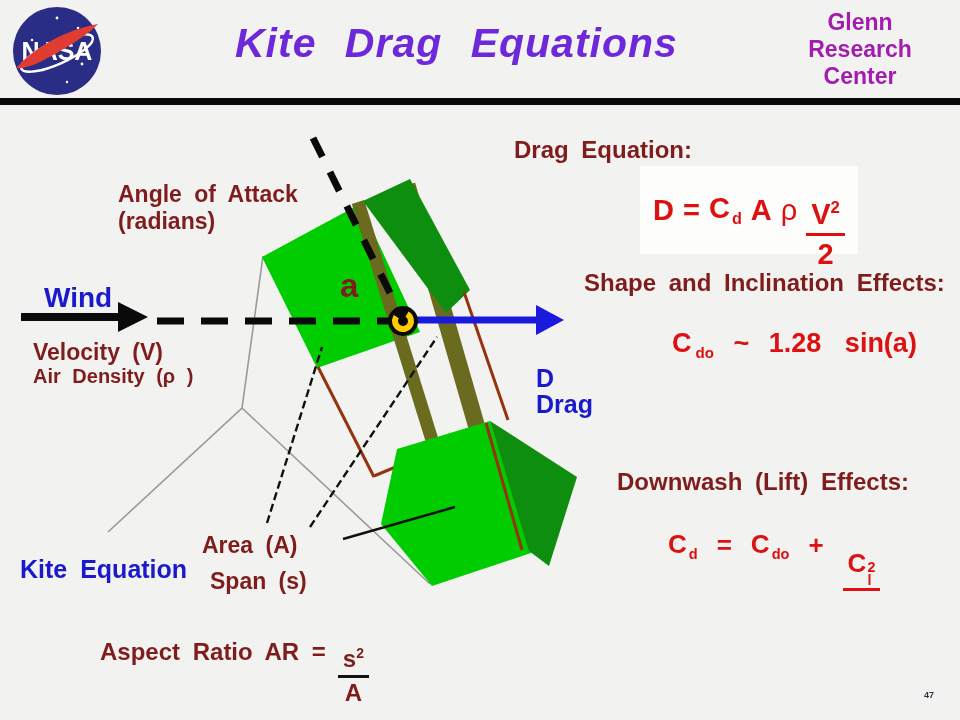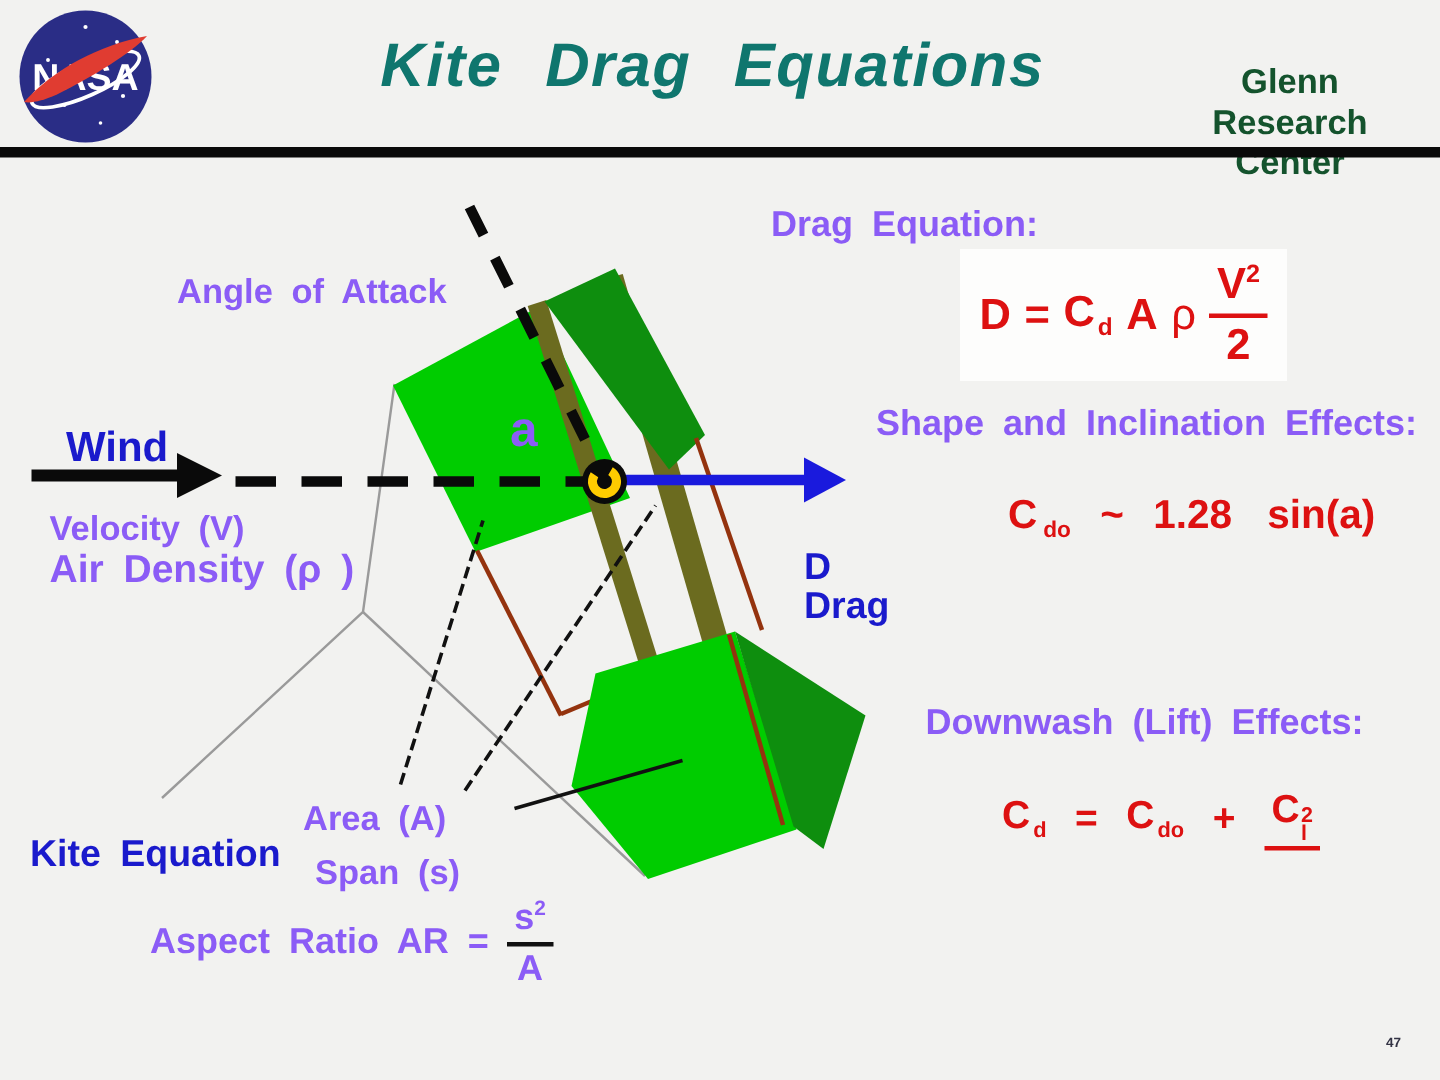--- a/index.html
+++ b/index.html
@@ -1,34 +1,34 @@
 <!DOCTYPE html>
 <html><head>
 <meta charset="utf-8">
 <style>
   html,body{margin:0;padding:0;width:960px;height:720px;overflow:hidden;
     font-family:"Liberation Sans","DejaVu Sans",sans-serif;background:#f2f2f0;}
   .slide{position:relative;width:960px;height:720px;background:#f2f2f0;}
   svg.diagram{position:absolute;left:0;top:0;z-index:1;}
-  .lbl{position:absolute;z-index:2;font-weight:bold;color:#8b5cf6;line-height:1.12;word-spacing:6px;}
+  .lbl{position:absolute;z-index:2;font-weight:bold;color:#7f1d1d;line-height:1.12;word-spacing:6px;}
   .ctr{text-align:left;}
   .blue{color:#1a1acc;}
   .red{color:#dd1111;}
-  .title{position:absolute;z-index:2;left:235px;top:20px;width:480px;text-align:center;
-    font-size:41px;font-weight:bold;font-style:italic;color:#0f766e;word-spacing:16px;letter-spacing:1px;}
+  .title{position:absolute;z-index:2;left:235px;top:20px;width:480px;
+    font-size:41px;font-weight:bold;font-style:italic;color:#6d28d9;word-spacing:16px;letter-spacing:1px;}
   .org{position:absolute;z-index:2;left:782px;top:9px;width:156px;text-align:center;
-    font-size:23px;font-weight:bold;color:#14532d;line-height:27px;margin-top:32px;}
+    font-size:23px;font-weight:bold;color:#a21caf;line-height:27px;}
   .rule{position:absolute;z-index:2;left:0;top:98px;width:960px;height:7px;background:#0a0a0a;}
   .eqbox{position:absolute;z-index:2;left:640px;top:166px;width:218px;height:88px;background:#fdfdfc;
     display:flex;align-items:center;justify-content:center;}
   .eqrow{display:inline-flex;align-items:center;font-weight:bold;color:#dd1111;}
   .eqrow .tok{display:inline-block;}
   .eqrow sub{font-size:0.56em;margin-left:2px;}
   .frac{display:inline-flex;flex-direction:column;align-items:center;}
-  .frac .num{border-bottom:3px solid #dd1111;padding:0 5px 2px;}
+  .frac .num{border-bottom:3px solid #dd1111;padding:0 5px 2px;margin-top:48px;}
   .frac .den{padding-top:2px;}
   .frac.black .num{border-bottom:3px solid #111;}
   .stk{display:inline-flex;flex-direction:column;align-items:flex-start;line-height:0.85;
     font-size:0.55em;margin-left:1px;}
   .supsm{font-size:0.58em;vertical-align:super;}
   .pagenum{position:absolute;z-index:2;left:924px;top:690px;font-size:9px;color:#334;font-weight:bold;}
 </style>
 </head>
 <body>
 
@@ -96,24 +96,25 @@
       <polygon points="536,305 536,335 564,320" fill="#1a1add"></polygon>
     </g>
 
     <g>
       <circle cx="403" cy="321" r="15" fill="#0a0a0a"></circle>
       <circle cx="403" cy="321" r="8" fill="none" stroke="#ffcc00" stroke-width="6" stroke-dasharray="38 13" transform="rotate(-60 403 321)"></circle>
     </g>
   </svg>
 
   <div class="lbl ctr" style="left:118px;top:182px;width:214px;font-size:23px;">Angle of Attack</div>
+  <div class="lbl ctr" style="left:118px;top:209px;width:214px;font-size:23px;">(radians)</div>
 
   <div class="lbl blue" style="left:44px;top:282px;font-size:28px;">Wind</div>
   <div class="lbl" style="left:33px;top:340px;font-size:23px;">Velocity (V)</div>
-  <div class="lbl" style="left:33px;top:365px;font-size:26px;">Air Density (ρ )</div>
+  <div class="lbl" style="left:33px;top:365px;font-size:20px;">Air Density (ρ )</div>
 
   <div class="lbl" style="left:340px;top:268px;font-size:33px;">a</div>
 
   <div class="lbl blue" style="left:536px;top:364px;font-size:25px;">D</div>
   <div class="lbl blue" style="left:536px;top:390px;font-size:25px;">Drag</div>
 
   <div class="lbl blue" style="left:20px;top:555px;font-size:25px;">Kite Equation</div>
   <div class="lbl ctr" style="left:202px;top:533px;width:120px;font-size:23px;">Area (A)</div>
   <div class="lbl ctr" style="left:210px;top:569px;width:120px;font-size:23px;">Span (s)</div>
 

